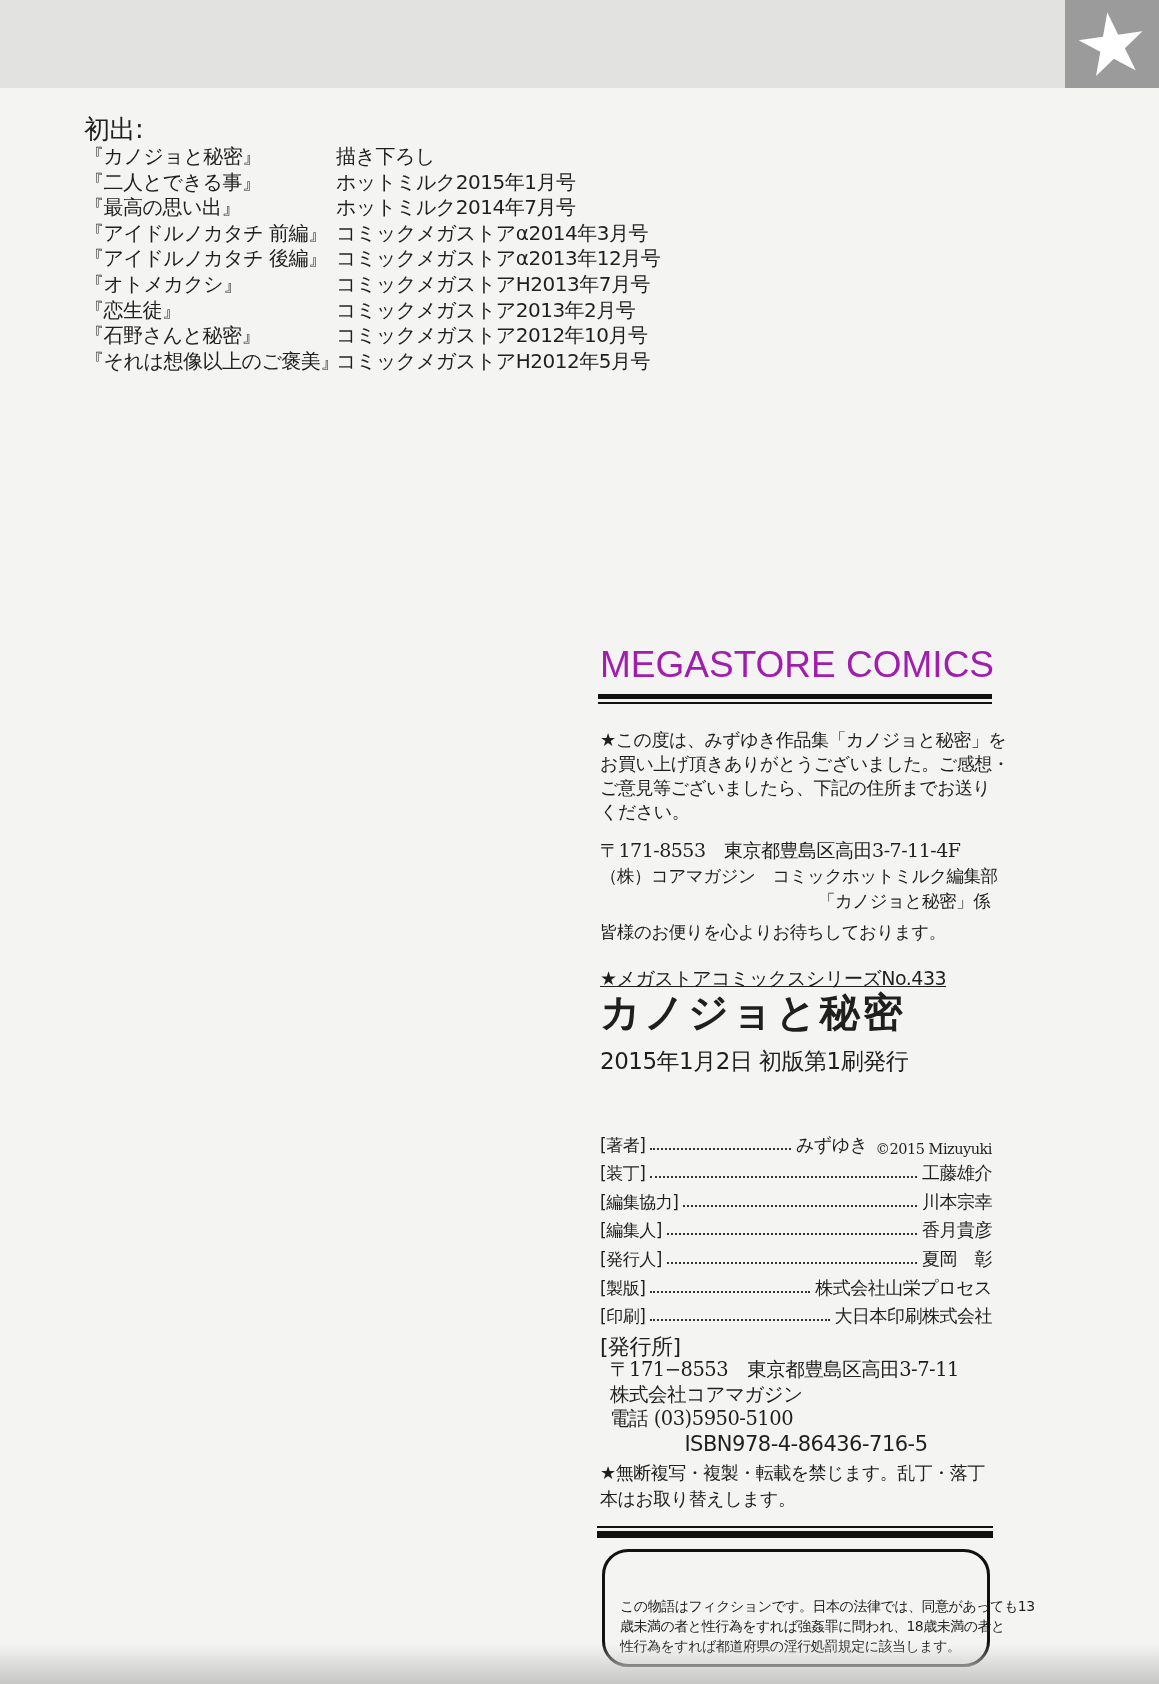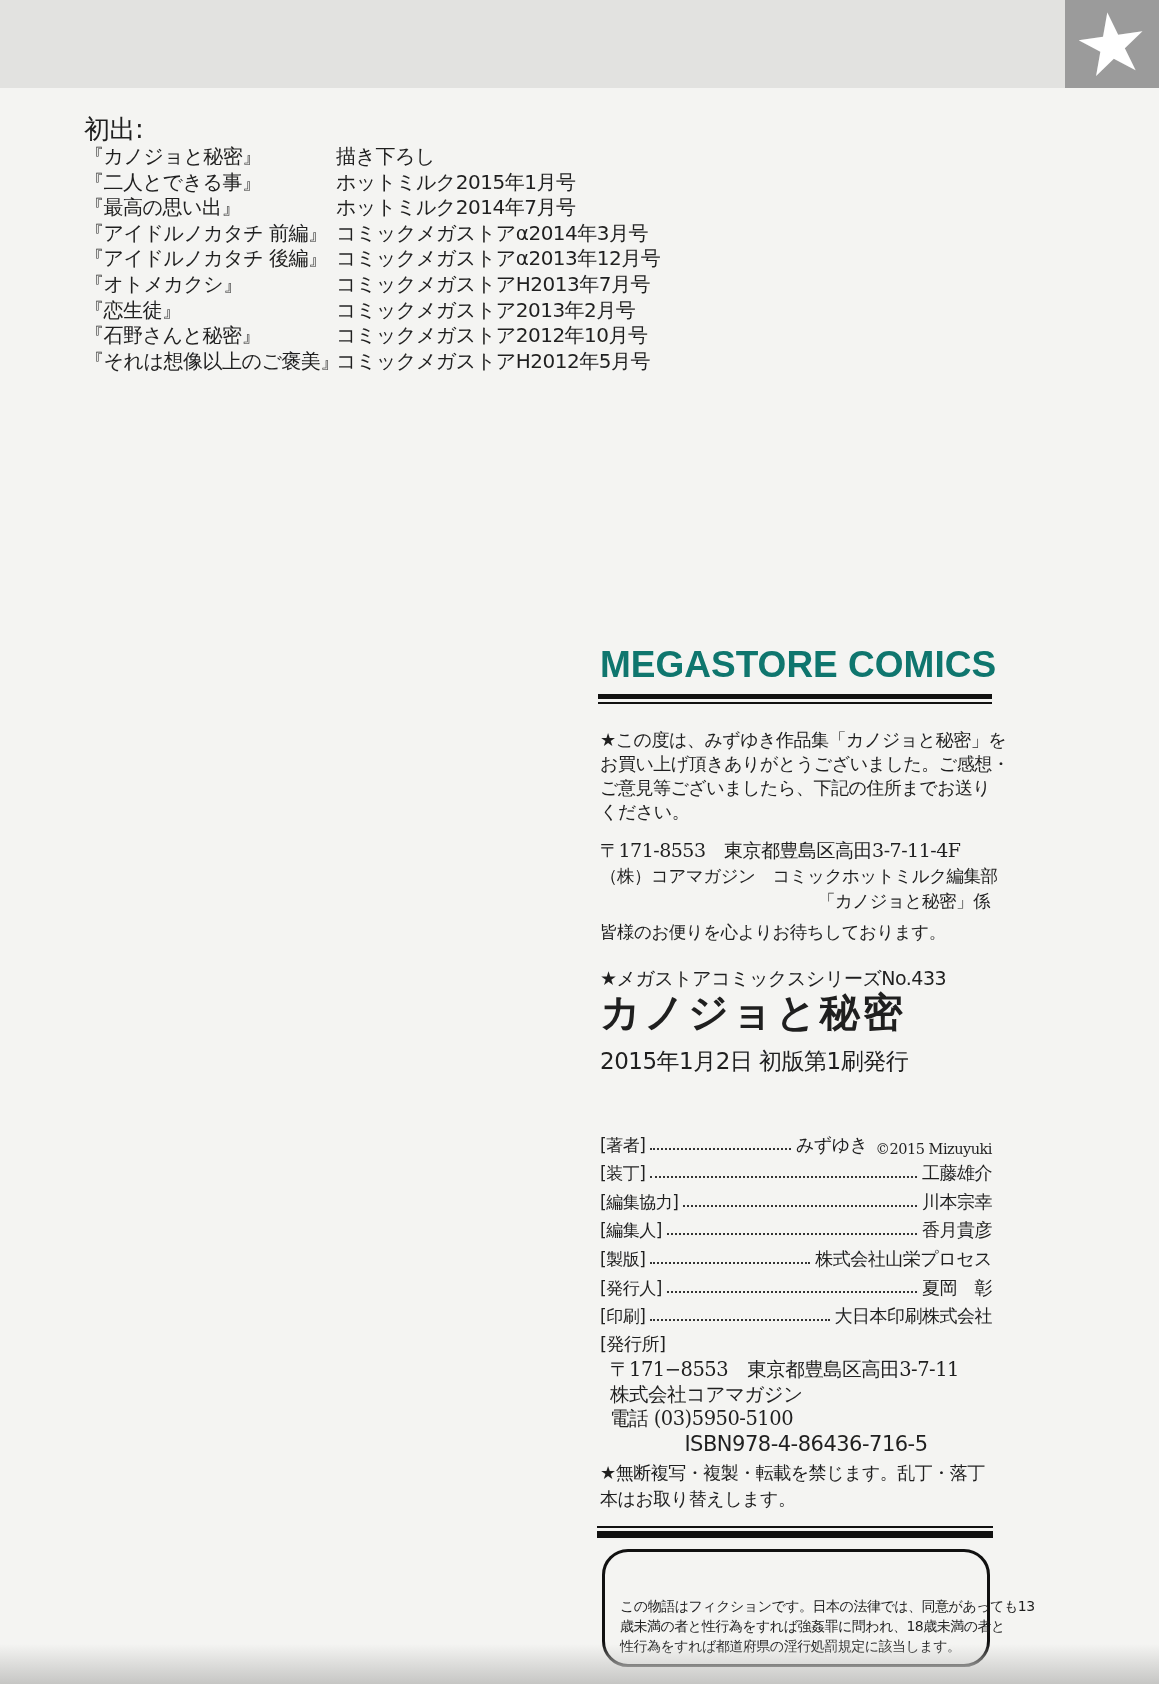--- a/index.html
+++ b/index.html
@@ -17,42 +17,42 @@
     background:linear-gradient(180deg,rgba(204,204,202,0) 0%,#cdcdcb 85%,#c6c6c4 100%);}
 
   
   .first-pub{position:absolute;left:84px;top:116px;letter-spacing:-0.5px;}
   .first-pub .heading{font-size:26px;line-height:26px;}
   .pub-grid{display:grid;grid-template-columns:252px auto;margin-top:2px;
     font-size:20px;line-height:25.6px;white-space:nowrap;}
 
   
   .rc{position:absolute;left:600px;width:392px;letter-spacing:-0.5px;}
-  .logo{top:646px;font-family:"Liberation Sans",sans-serif;font-weight:bold;
-    font-size:37px;line-height:1;letter-spacing:0px;color:#0f766e;white-space:nowrap;}
+  .logo{top:646px;font-family:"Liberation Sans",sans-serif;font-weight:normal;
+    font-size:37px;line-height:1;letter-spacing:0px;color:#a21caf;white-space:nowrap;}
   .rule-thick{position:absolute;left:598px;top:694px;width:394px;height:5px;background:#111;}
   .rule-thin2{position:absolute;left:598px;top:702px;width:394px;height:2px;background:#111;}
   .greeting{top:728px;font-size:18px;line-height:24px;white-space:pre;}
   .addr1{top:838px;font-family:"DejaVu Serif",serif;font-size:19px;white-space:pre;}
   .addr2{top:864px;font-size:17.5px;white-space:pre;}
   .attn{top:889px;width:392px;text-align:right;font-size:17.5px;padding-right:2px;box-sizing:border-box;}
   .letters{top:920px;font-size:17.5px;}
-  .series{top:966px;font-size:19px;}
+  .series{top:966px;font-size:19px;text-decoration:underline;}
   .book-title{top:988px;font-size:40px;font-weight:bold;letter-spacing:3px;line-height:1.2;}
   .print-date{top:1046px;font-size:23px;}
 
   .credits{top:1128px;width:392px;}
   .credit-row{display:flex;align-items:flex-end;height:28.6px;font-size:18px;}
   .credit-label{font-size:17px;white-space:nowrap;}
   .leader{flex:1;border-bottom:2.5px dotted #333;margin:0 5px 7px 5px;min-width:12px;}
   .credit-name{white-space:pre;}
   .credit-copy{font-family:"DejaVu Serif",serif;font-size:14.5px;margin-left:8px;white-space:nowrap;}
   .credit-copy:empty{display:none;}
 
-  .pub-label{top:1332px;font-size:18px;}
+  .pub-label{top:1332px;font-size:22px;}
   .pub-addr{top:1358px;padding-left:10px;font-family:"DejaVu Serif",serif;
     font-size:19.5px;line-height:24.7px;white-space:pre;}
   .pub-isbn{top:1432px;padding-left:10px;font-size:21px;text-align:center;}
   .warning{top:1460px;font-size:18px;line-height:26px;white-space:pre;}
 
   .rule2-thin{position:absolute;left:597px;top:1526px;width:396px;height:2px;background:#111;}
   .rule2-thick{position:absolute;left:597px;top:1531px;width:396px;height:7px;background:#111;}
 
   .disclaimer-box{position:absolute;left:602px;top:1549px;width:388px;box-sizing:border-box;
     border:3px solid #111;border-radius:26px;padding:8px 15px;background:transparent;}
@@ -126,29 +126,29 @@
     <span class="credit-name">川本宗幸</span>
 
   </div>
   <div class="credit-row">
     <span class="credit-label">[編集人]</span>
     <span class="leader"></span>
     <span class="credit-name">香月貴彦</span>
 
   </div>
   <div class="credit-row">
+    <span class="credit-label">[発行人]</span>
+    <span class="leader"></span>
+    <span class="credit-name">夏岡　彰</span>
+
+  </div>
+  <div class="credit-row">
     <span class="credit-label">[製版]</span>
     <span class="leader"></span>
     <span class="credit-name">株式会社山栄プロセス</span>
-
-  </div>
-  <div class="credit-row">
-    <span class="credit-label">[発行人]</span>
-    <span class="leader"></span>
-    <span class="credit-name">夏岡　彰</span>
 
   </div>
   <div class="credit-row">
     <span class="credit-label">[印刷]</span>
     <span class="leader"></span>
     <span class="credit-name">大日本印刷株式会社</span>
 
   </div>
 </div>
 

